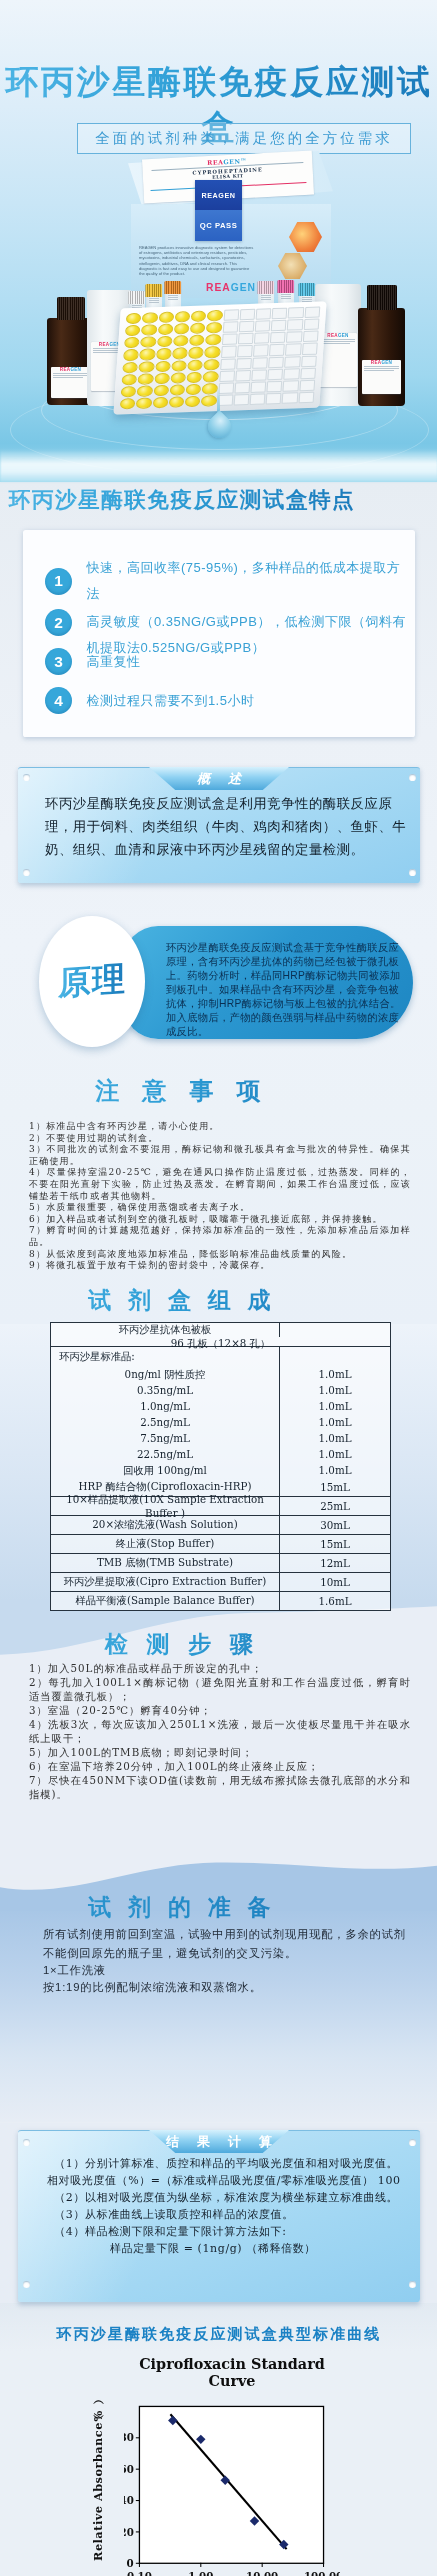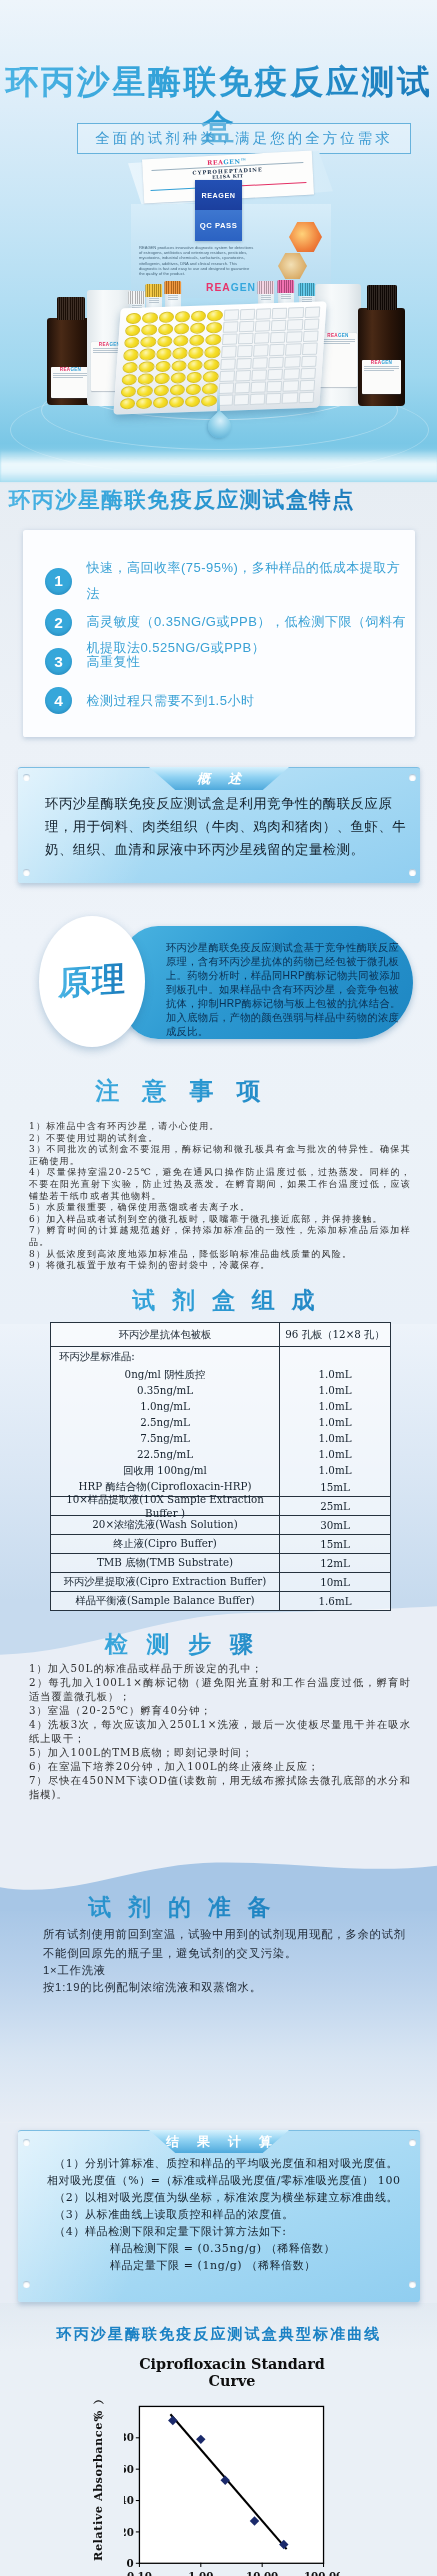--- a/index.html
+++ b/index.html
@@ -134,28 +134,28 @@
   .pr-label{font-size:33px;letter-spacing:1px;transform:skewY(-4deg);}
   .pr-text{left:166px;top:941px;width:238px;z-index:4;font-size:10.3px;line-height:14px;
     color:#0a2f52;letter-spacing:0.3px;}
 
   
   .t-notes{top:1075px;font-size:24px;letter-spacing:8.2px;}
   .notes{left:29px;top:1121px;width:382px;z-index:2;font-family:"DejaVu Serif",serif;
     font-size:9px;line-height:11.6px;letter-spacing:1.2px;color:#2e2e2e;text-align:justify;}
 
   
-  .t-kit{top:1285px;font-size:23px;letter-spacing:5.2px;padding-left:44px;}
+  .t-kit{top:1285px;font-size:23px;letter-spacing:5.2px;}
   .tbl{left:50px;top:1322px;width:339px;border:1px solid #26323e;background:rgba(255,255,255,.6);
     font-family:"DejaVu Serif",serif;font-size:10.3px;color:#16222e;z-index:2;}
   .trow{display:flex;border-top:0.8px solid #26323e;}
   .trow:first-child{border-top:none;}
   .tc1{width:228px;border-right:0.8px solid #26323e;display:flex;align-items:center;justify-content:center;text-align:center;}
   .tc2{flex:1;display:flex;align-items:center;justify-content:center;text-align:center;}
-  .th{height:23px;}
+  .th{height:23px;flex-direction:column;}
   .std-col{display:block;}
   .std-label{height:18.5px;line-height:18.5px;text-align:left;padding-left:8.2px;}
   .std-line{height:16px;line-height:16px;text-align:center;}
   .rrow{height:18px;}
 
   
   .t-steps{top:1629px;font-size:23px;letter-spacing:6.2px;text-align:center;}
   .steps{left:29px;top:1661px;width:382px;z-index:2;font-family:"DejaVu Serif",serif;
     font-size:10.3px;line-height:14px;letter-spacing:1px;color:#313131;text-align:justify;}
 
@@ -501,21 +501,21 @@
         </div>
         <div class="trow rrow">
           <div class="tc1">10×样品提取液(10X Sample Extraction Buffer )</div>
       <div class="tc2">25mL</div>
         </div>
         <div class="trow rrow">
           <div class="tc1">20×浓缩洗液(Wash Solution)</div>
       <div class="tc2">30mL</div>
         </div>
         <div class="trow rrow">
-          <div class="tc1">终止液(Cipro Buffer)</div>
+          <div class="tc1">终止液(Stop Buffer)</div>
       <div class="tc2">15mL</div>
         </div>
         <div class="trow rrow">
           <div class="tc1">TMB 底物(TMB Substrate)</div>
       <div class="tc2">12mL</div>
         </div>
         <div class="trow rrow">
           <div class="tc1">环丙沙星提取液(Cipro Extraction Buffer)</div>
       <div class="tc2">10mL</div>
         </div>
@@ -548,21 +548,20 @@
   <div class="dot" style="left:23px;top:2139px;"></div>
   <div class="dot" style="left:409px;top:2139px;"></div>
   <div class="dot" style="left:23px;top:2281px;"></div>
   <div class="dot" style="left:409px;top:2281px;"></div>
   <div class="abs res-lines" id="results-lines">
       <div class="res-line ind1">（1）分别计算标准、质控和样品的平均吸光度值和相对吸光度值。</div>
       <div class="res-line ind0">相对吸光度值（%）=（标准或样品吸光度值/零标准吸光度值） 100</div>
       <div class="res-line ind1">（2）以相对吸光度值为纵坐标，标准浓度为横坐标建立标准曲线。</div>
       <div class="res-line ind1">（3）从标准曲线上读取质控和样品的浓度值。</div>
       <div class="res-line ind1">（4）样品检测下限和定量下限计算方法如下:</div>
-      <div class="res-line ind2">样品检测下限 = (0.35ng/g) （稀释倍数）</div>
       <div class="res-line ind2">样品定量下限 = (1ng/g) （稀释倍数）</div>
     </div>
 
   <div class="abs curve-sec-title">环丙沙星酶联免疫反应测试盒典型标准曲线</div>
   <div class="abs chart-title">Ciprofloxacin Standard Curve</div>
   <div class="abs ylabel">Relative Absorbance（%）</div>
   <svg id="curve-svg" class="abs" width="216" height="206" viewBox="0 0 420 400">
       <rect x="30" y="20" width="358" height="305" fill="#ffffff" stroke="#000000" stroke-width="2.5"></rect>
       <line x1="23" y1="325" x2="31" y2="325" stroke="#000" stroke-width="2"></line>
       <text class="ytick" x="19" y="332" text-anchor="end">0</text>

